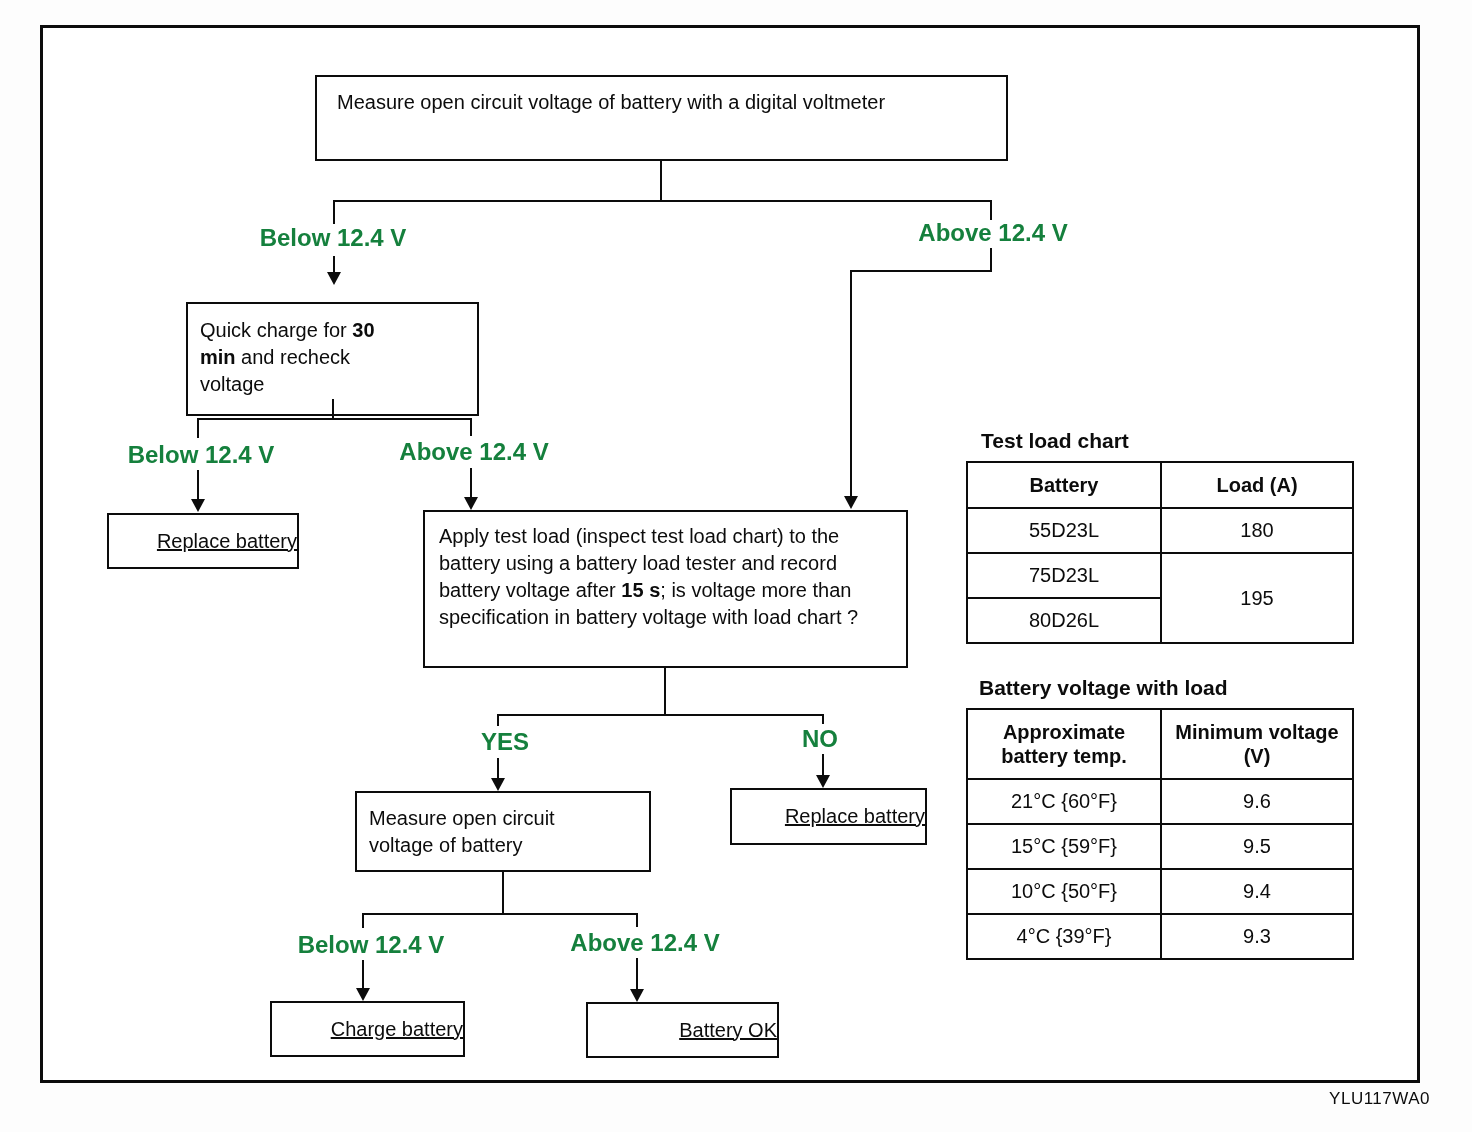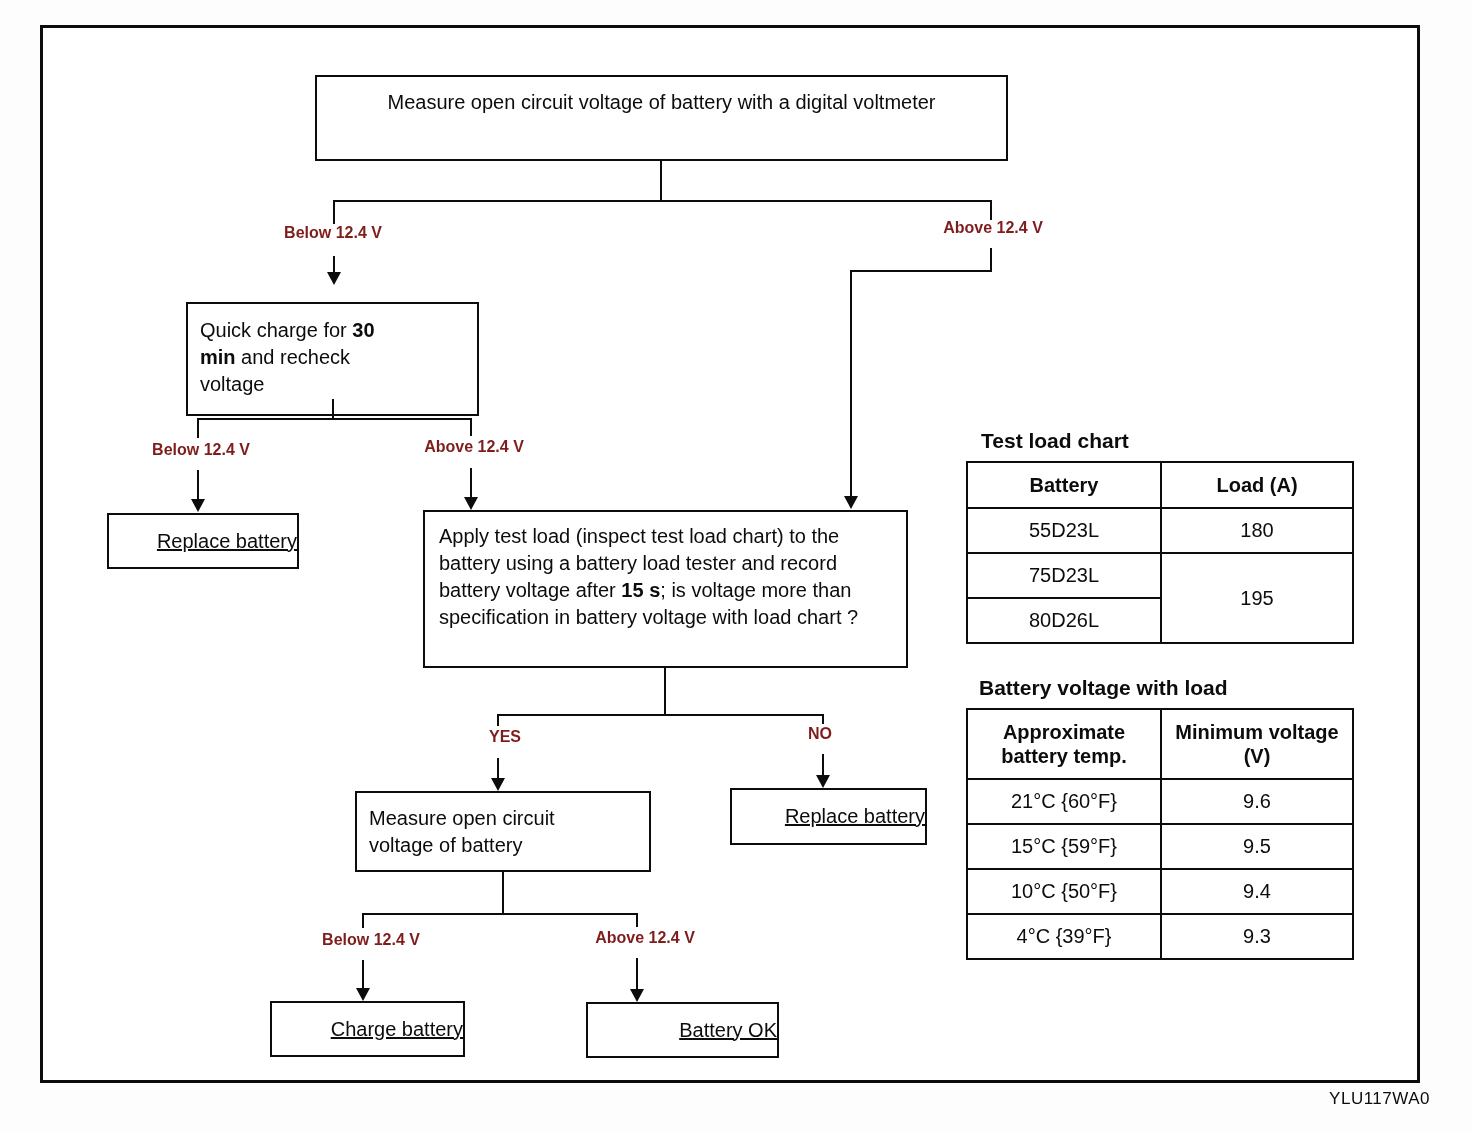--- a/index.html
+++ b/index.html
@@ -11,35 +11,35 @@
     -webkit-font-smoothing:antialiased;
   }
   .page { position:relative; width:1472px; height:1132px; background:#fdfdfd; overflow:hidden; }
   .frame { position:absolute; left:40px; top:25px; width:1380px; height:1058px; border:3px solid #0c0c0c; background:#fff; }
 
   .node {
     position:absolute; border:2px solid #0c0c0c; background:#fff;
     font-size:20px; line-height:27px; color:#0c0c0c;
   }
   .node.center { display:flex; align-items:center; justify-content:flex-end;text-decoration:underline; }
-  .pad { padding:12px 3px;text-align:center; }
+  .pad { padding:12px 20px; }
 
   .hl, .vl { position:absolute; background:#0c0c0c; }
   .hl { height:2px; }
   .vl { width:2px; }
 
   .ah {
     position:absolute; width:0; height:0;
     border-left:7px solid transparent; border-right:7px solid transparent;
     border-top:13px solid #0c0c0c;
   }
 
   .lbl {
     position:absolute; transform:translateX(-50%);
-    font-size:16px; font-weight:700; white-space:nowrap; color:#7f1d1d;
+    font-size:24px; font-weight:700; white-space:nowrap; color:#15803d;
   }
 
   .tbl-title { position:absolute; font-size:21px; font-weight:700; white-space:nowrap; color:#0c0c0c; }
 
   table { position:absolute; border-collapse:collapse; background:#fff; table-layout:fixed; }
   th, td {
     border:2px solid #0c0c0c; text-align:center; vertical-align:middle;
     font-size:20px; color:#0c0c0c; padding:10px 6px;
   }
   th { font-weight:700; line-height:24px; }

